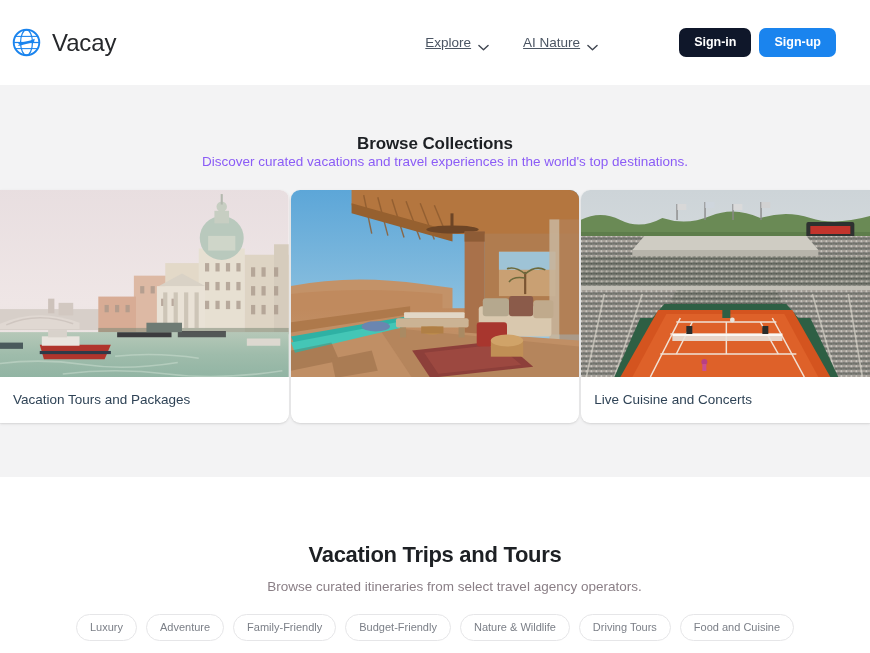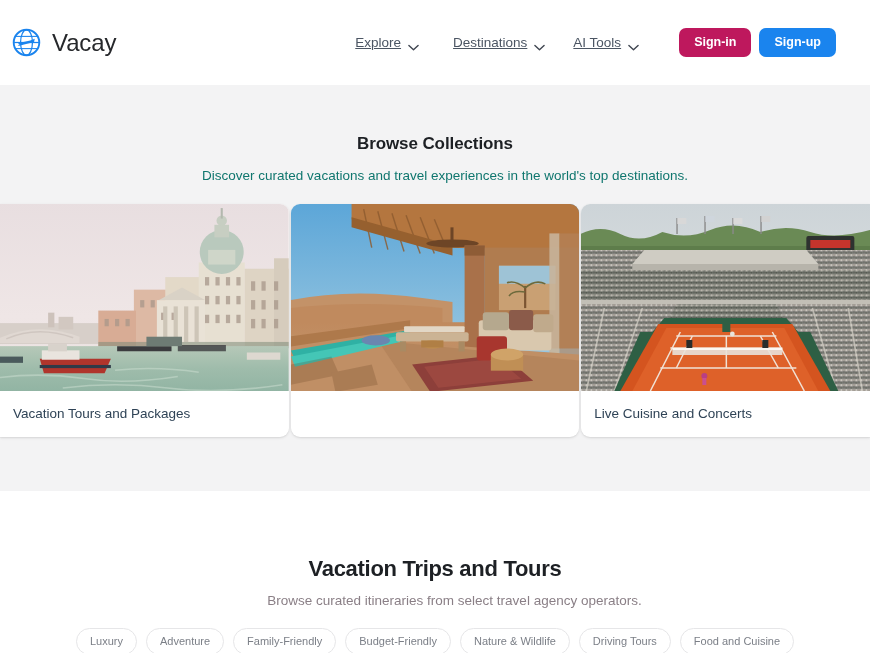--- a/index.html
+++ b/index.html
@@ -57,42 +57,42 @@
   .btn {
     border: none;
     border-radius: 7px;
     font-size: 12.5px;
     font-weight: 700;
     padding: 8px 15px;
     cursor: pointer;
     font-family: inherit;
     line-height: 1.1;
   }
-  .btn-dark { background: #be185d; color: #ffffff; }
+  .btn-dark { background: #0f172a; color: #ffffff; margin-left: 41px; }
   .btn-blue { background: #1a84ee; color: #ffffff; }
 
   
   .collections {
     background: #f3f3f4;
     padding: 0 0 54px 0;
     position: relative;
   }
   .sec-title {
     text-align: center;
     font-size: 17px;
     font-weight: 700;
     color: #1d2024;
     padding-top: 49px;
     letter-spacing: -0.1px;
   }
   .sec-sub {
     text-align: center;
     font-size: 13.5px;
-    color: #0f766e;
-    margin-top: 14px;
+    color: #8b5cf6;
+    margin-top: 0;
     padding-left: 20px;
   }
 
   .cards {
     display: flex;
     gap: 2px;
     margin-top: 21px;
     padding: 0 4px;
   }
   .card {
@@ -179,31 +179,23 @@
 
       <div class="nav-item">
         <span>Explore</span>
         <span class="chev">
           <svg viewBox="0 0 12 8" xmlns="http://www.w3.org/2000/svg">
             <path d="M1 1.6 L6 6.4 L11 1.6" fill="none" stroke="#3f4550" stroke-width="1.5" stroke-linecap="round" stroke-linejoin="round"></path>
           </svg>
         </span>
       </div>
 
+
       <div class="nav-item">
-        <span>Destinations</span>
-        <span class="chev">
-          <svg viewBox="0 0 12 8" xmlns="http://www.w3.org/2000/svg">
-            <path d="M1 1.6 L6 6.4 L11 1.6" fill="none" stroke="#3f4550" stroke-width="1.5" stroke-linecap="round" stroke-linejoin="round"></path>
-          </svg>
-        </span>
-      </div>
-
-      <div class="nav-item">
-        <span>AI Tools</span>
+        <span>AI Nature</span>
         <span class="chev">
           <svg viewBox="0 0 12 8" xmlns="http://www.w3.org/2000/svg">
             <path d="M1 1.6 L6 6.4 L11 1.6" fill="none" stroke="#3f4550" stroke-width="1.5" stroke-linecap="round" stroke-linejoin="round"></path>
           </svg>
         </span>
       </div>
 
       <div class="auth">
         <button class="btn btn-dark">Sign-in</button>
         <button class="btn btn-blue">Sign-up</button>

